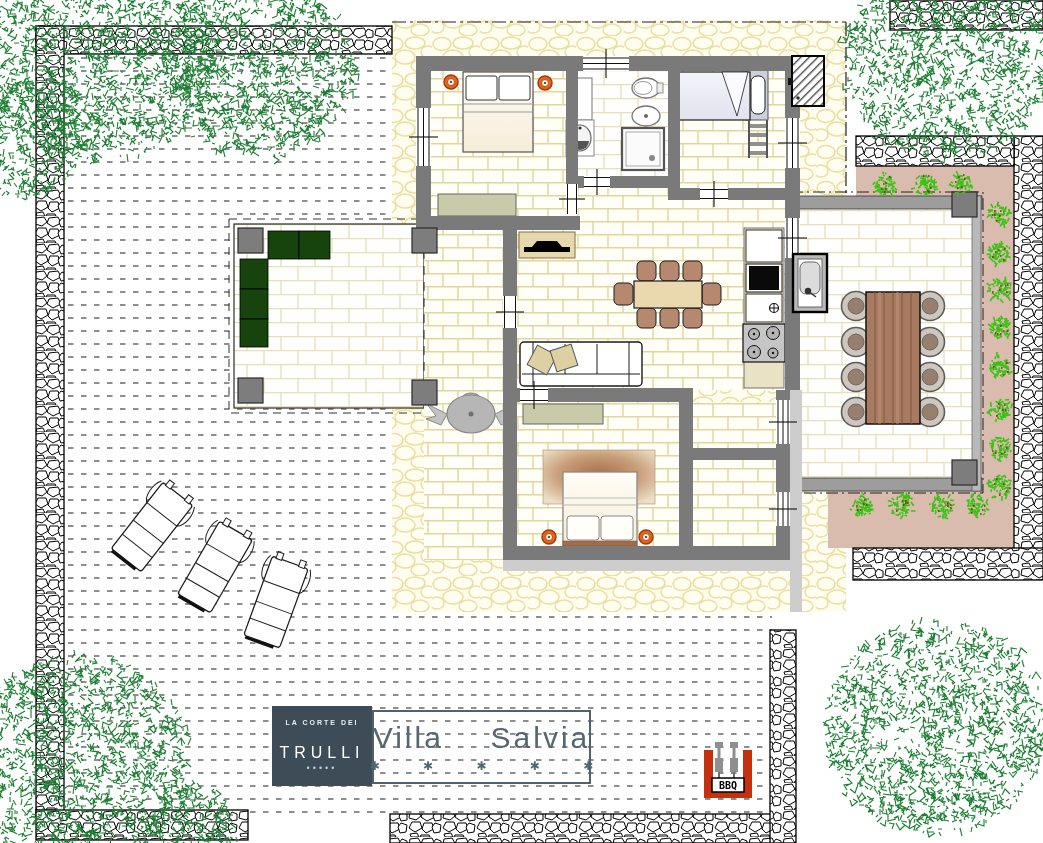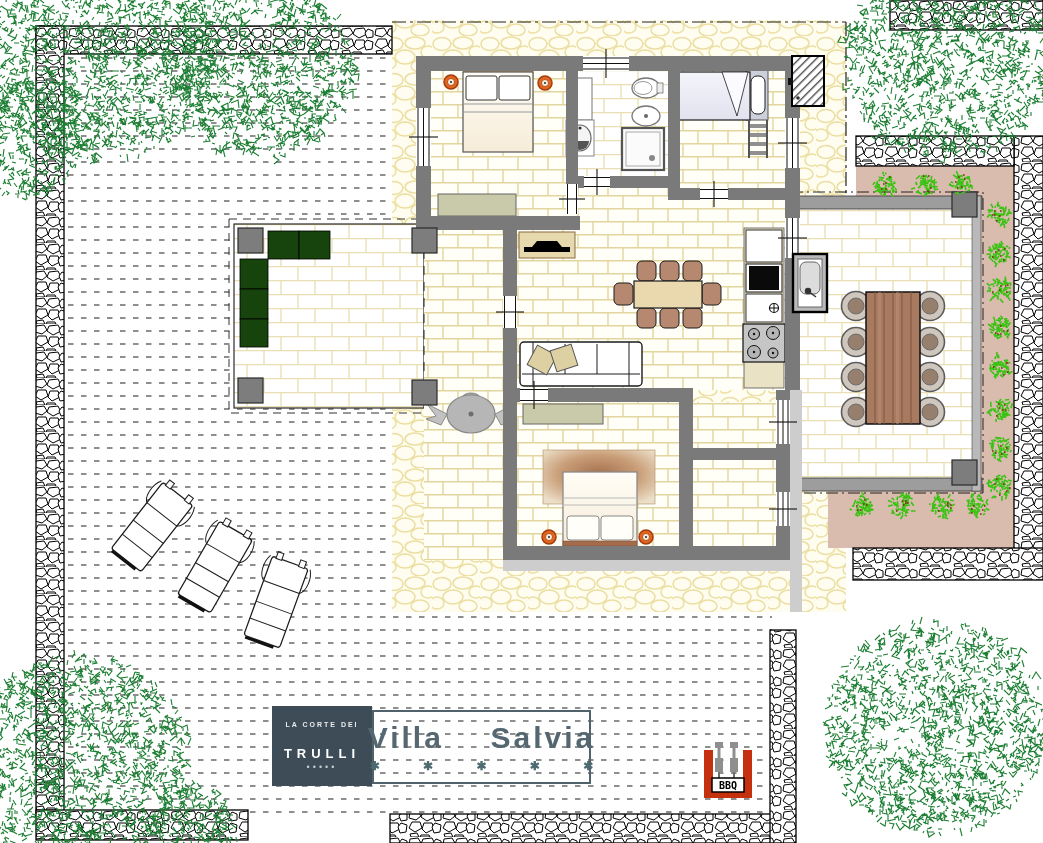--- a/index.html
+++ b/index.html
@@ -3,25 +3,25 @@
 <meta charset="utf-8">
 <style>
   html,body{margin:0;padding:0;background:#fff;}
   .stage{position:relative;width:1043px;height:843px;overflow:hidden;
          font-family:"Liberation Sans",sans-serif;}
   .stage svg{position:absolute;left:0;top:0;}
   .logo-box{position:absolute;left:272px;top:706px;width:100px;height:80px;
             background:#3d4c56;color:#fff;display:flex;flex-direction:column;
             align-items:center;justify-content:center;z-index:5;}
   .logo-top{font-size:7px;letter-spacing:2px;font-weight:bold;color:#e8ecee;white-space:pre;}
-  .logo-main{font-size:13px;letter-spacing:5px;font-weight:bold;margin-top:18px;white-space:pre;}
+  .logo-main{font-size:16px;letter-spacing:5px;font-weight:normal;margin-top:18px;white-space:pre;}
   .logo-dots{font-size:9px;letter-spacing:3px;color:#c3ccd1;margin-top:1px;white-space:pre;}
   .title-box{position:absolute;left:372px;top:710px;width:215px;height:70px;
              border:2px solid #50626c;display:flex;flex-direction:column;
-             align-items:center;justify-content:center;z-index:5;font-weight:bold;}
+             align-items:center;justify-content:center;z-index:5;}
   .villa-title{font-size:30px;color:#556770;letter-spacing:3px;word-spacing:12px;white-space:pre;}
   .villa-stars{font-size:12px;color:#4e6a70;letter-spacing:20px;margin-top:4px;
                white-space:pre;text-indent:20px;}
 </style>
 </head>
 <body>
 
 <div class="stage">
 <svg id="plan" width="1043" height="843" viewBox="0 0 1043 843">
 <defs>

